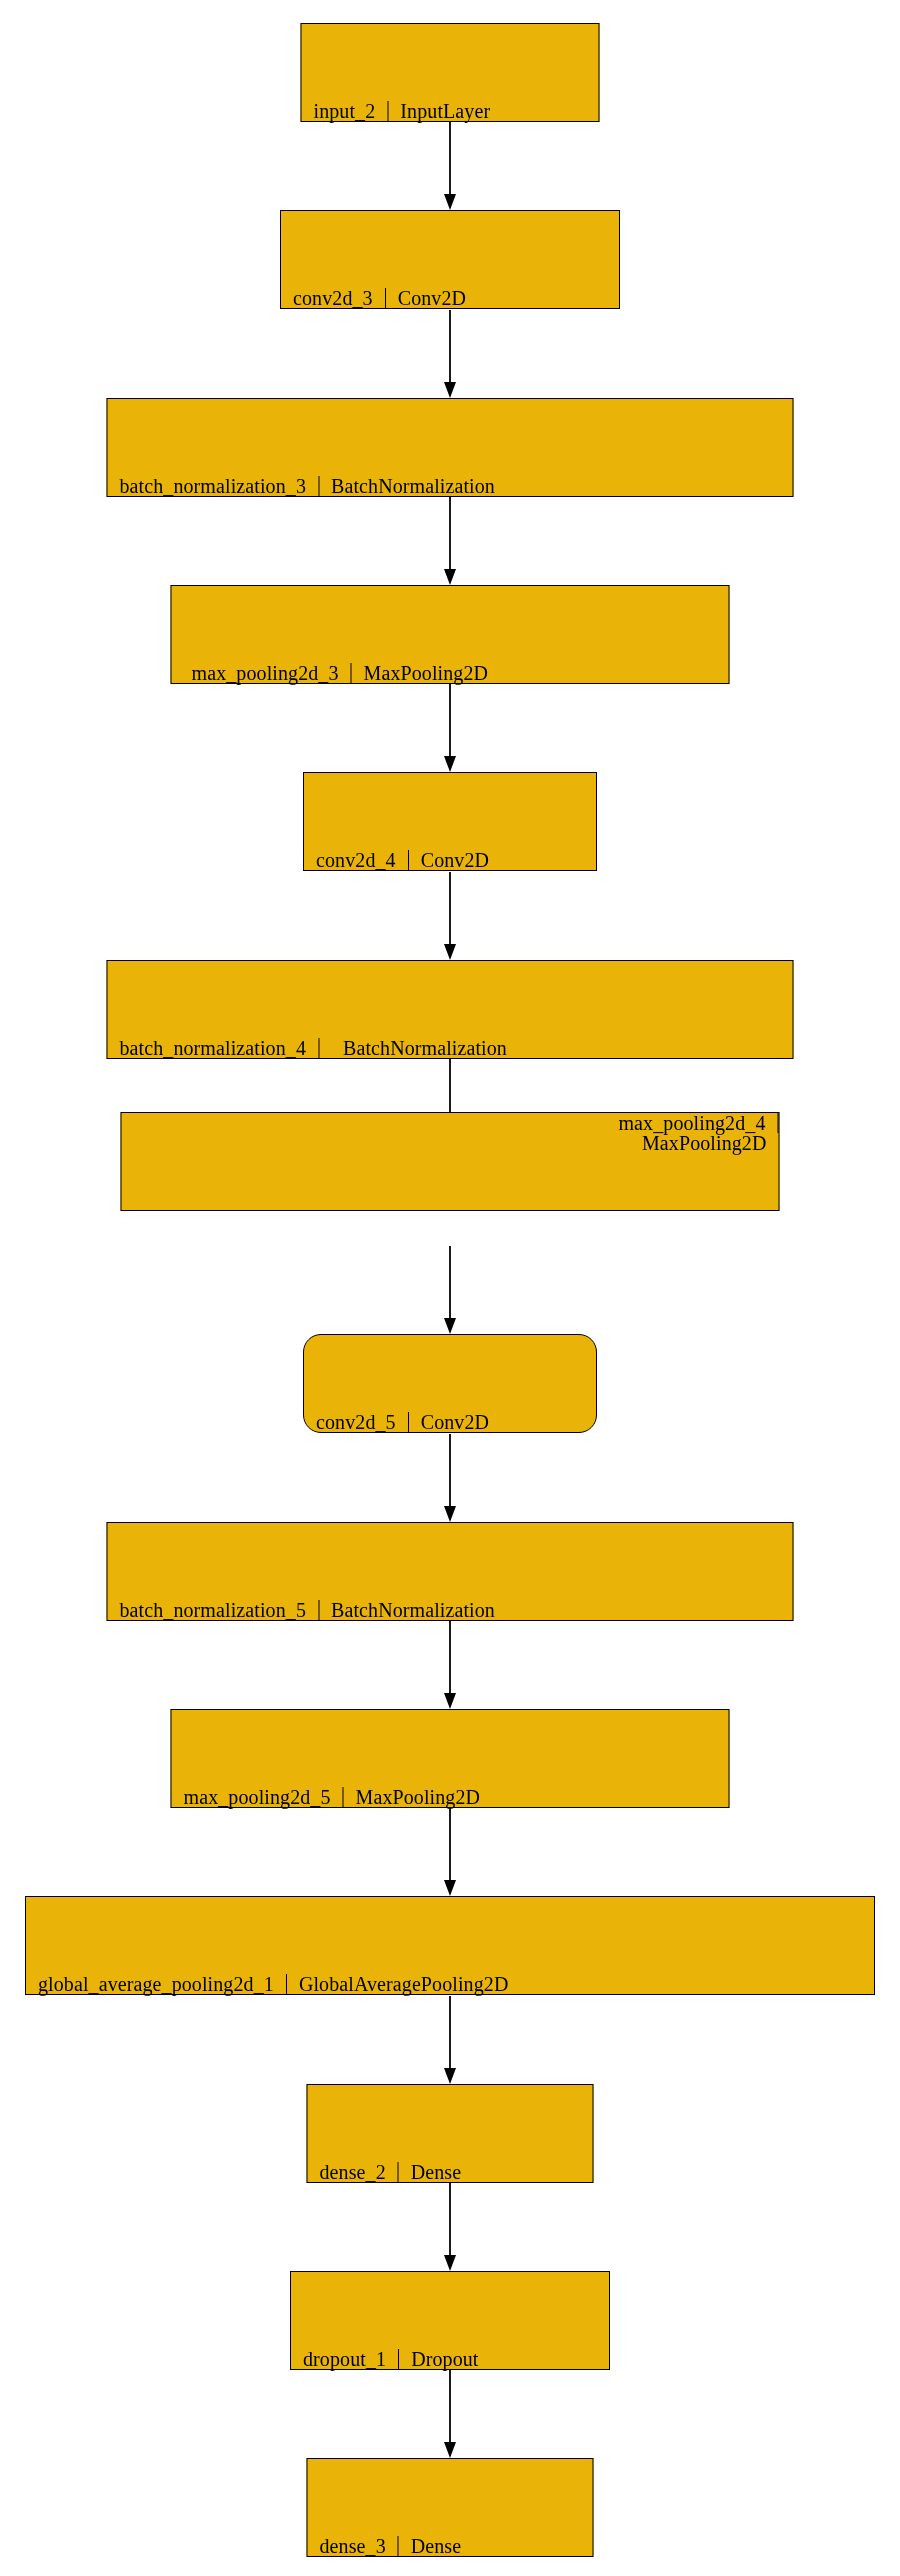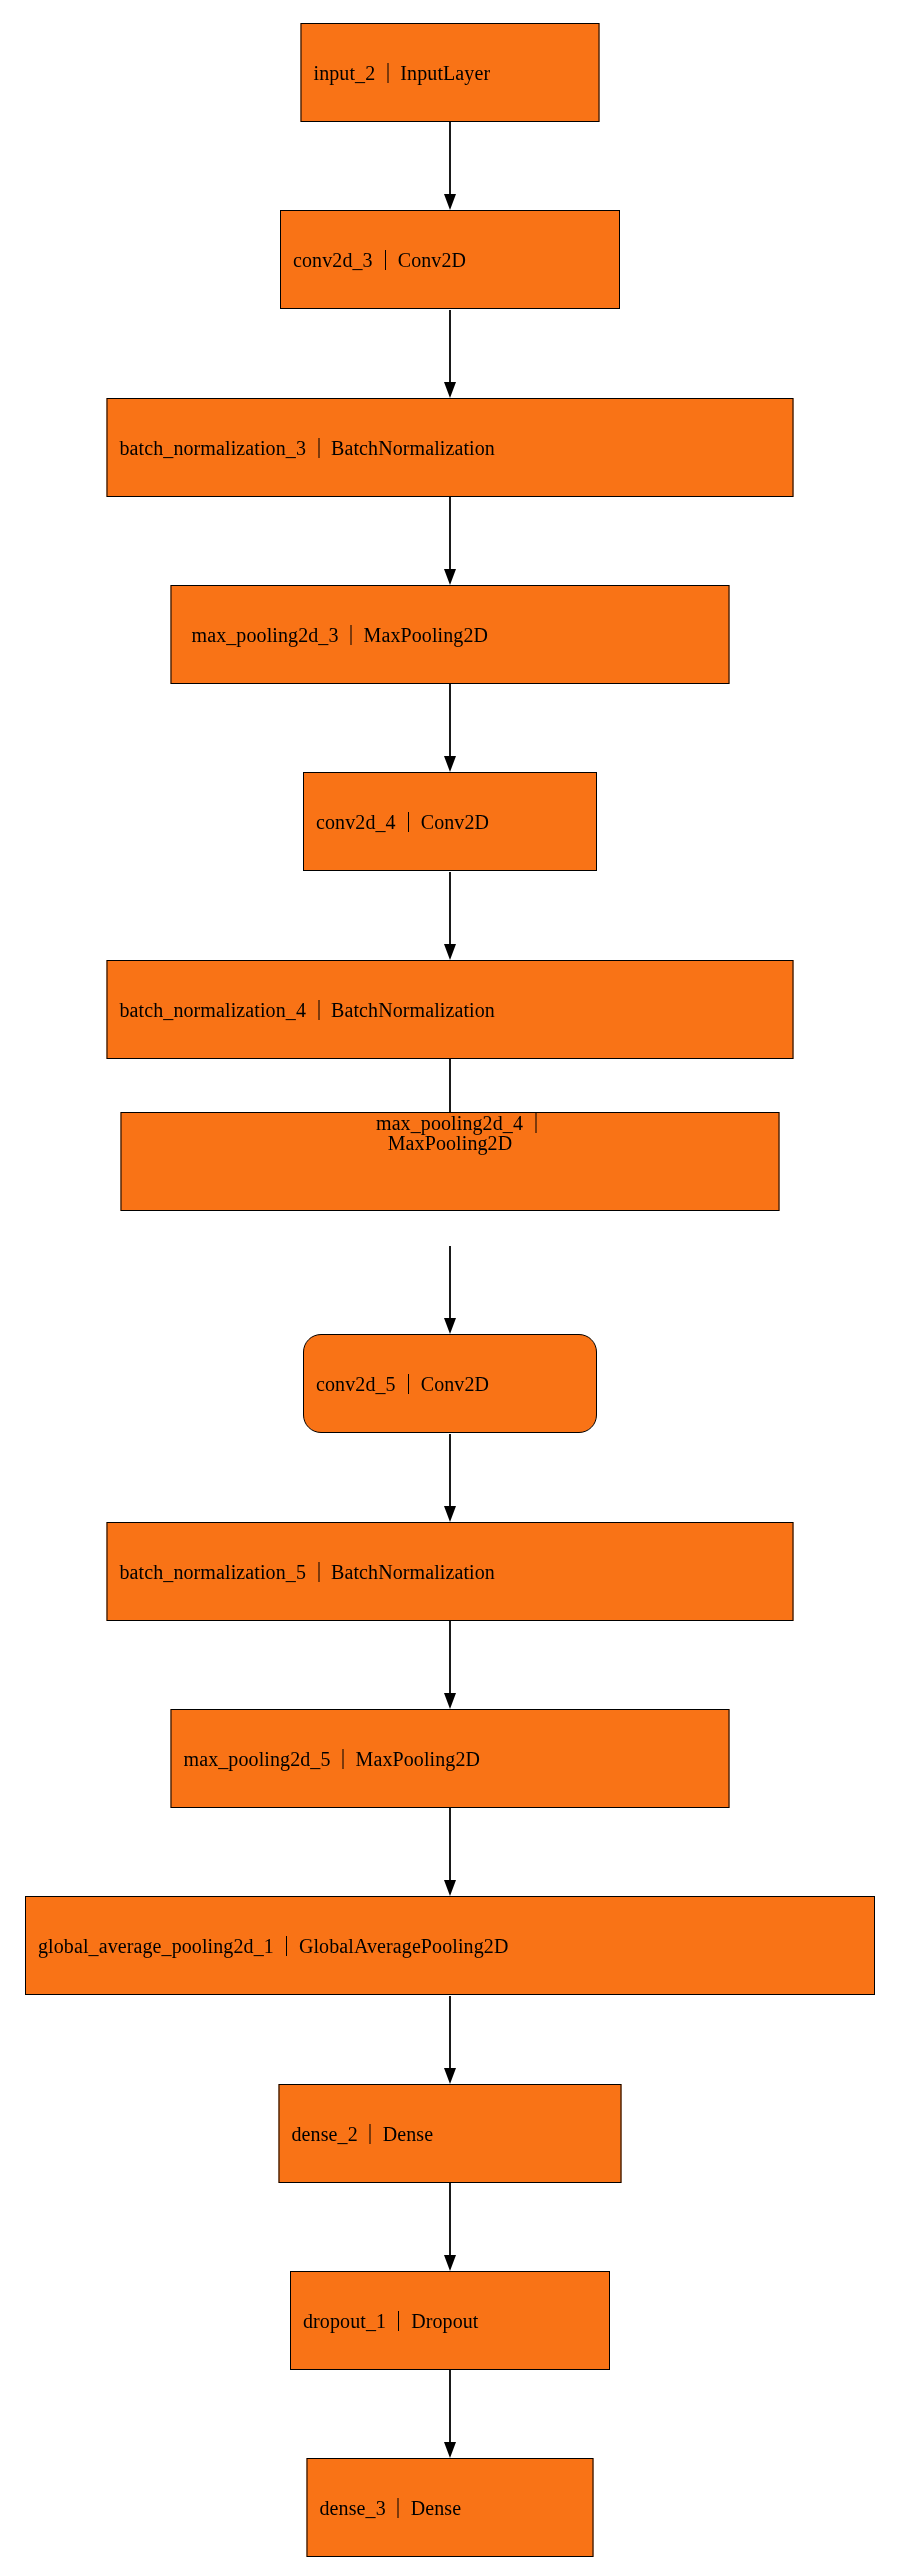--- a/index.html
+++ b/index.html
@@ -23,24 +23,24 @@
   }
 
   
   .node {
     position: absolute;
     left: 50%;
     transform: translateX(-50%);
     height: 99px;
     box-sizing: border-box;
     border: 1.3px solid #000000;
-    background: #f97316;
+    background: #eab308;
     display: flex;
     flex-direction: row;
-    align-items: center;
+    align-items: flex-end;
   }
   .node .cell {
     display: flex;
     align-items: center;
     justify-content: center;
     box-sizing: border-box;
     padding: 0 12px;
     white-space: nowrap;
     font-size: 20px;
     line-height: 1;
@@ -147,21 +147,21 @@
       <div class="cell type">BatchNormalization</div>
     </div>
     <div class="node" style="top: 585px; width: 559px; padding-left: 8px;">
       <div class="cell name">max_pooling2d_3</div>
       <div class="cell type">MaxPooling2D</div>
     </div>
     <div class="node" style="top: 772px; width: 294px;">
       <div class="cell name">conv2d_4</div>
       <div class="cell type">Conv2D</div>
     </div>
-    <div class="node" style="top: 960px; width: 687px;">
+    <div class="node" style="top: 960px; width: 687px; gap: 12px;">
       <div class="cell name">batch_normalization_4</div>
       <div class="cell type">BatchNormalization</div>
     </div>
     <div class="node" style="top: 1112px; width: 659px; flex-direction: column;">
       <div class="cell name">max_pooling2d_4</div>
       <div class="cell type">MaxPooling2D</div>
     </div>
     <div class="node" style="top: 1334px; width: 294px; border-radius: 18px;">
       <div class="cell name">conv2d_5</div>
       <div class="cell type">Conv2D</div>
@@ -171,21 +171,21 @@
       <div class="cell type">BatchNormalization</div>
     </div>
     <div class="node" style="top: 1709px; width: 559px;">
       <div class="cell name">max_pooling2d_5</div>
       <div class="cell type">MaxPooling2D</div>
     </div>
     <div class="node" style="top: 1896px; width: 850px;">
       <div class="cell name">global_average_pooling2d_1</div>
       <div class="cell type">GlobalAveragePooling2D</div>
     </div>
-    <div class="node" style="top: 2084px; width: 343px;">
+    <div class="node" style="top: 2084px; width: 287px;">
       <div class="cell name">dense_2</div>
       <div class="cell type">Dense</div>
     </div>
     <div class="node" style="top: 2271px; width: 320px;">
       <div class="cell name">dropout_1</div>
       <div class="cell type">Dropout</div>
     </div>
     <div class="node" style="top: 2458px; width: 287px;">
       <div class="cell name">dense_3</div>
       <div class="cell type">Dense</div>

